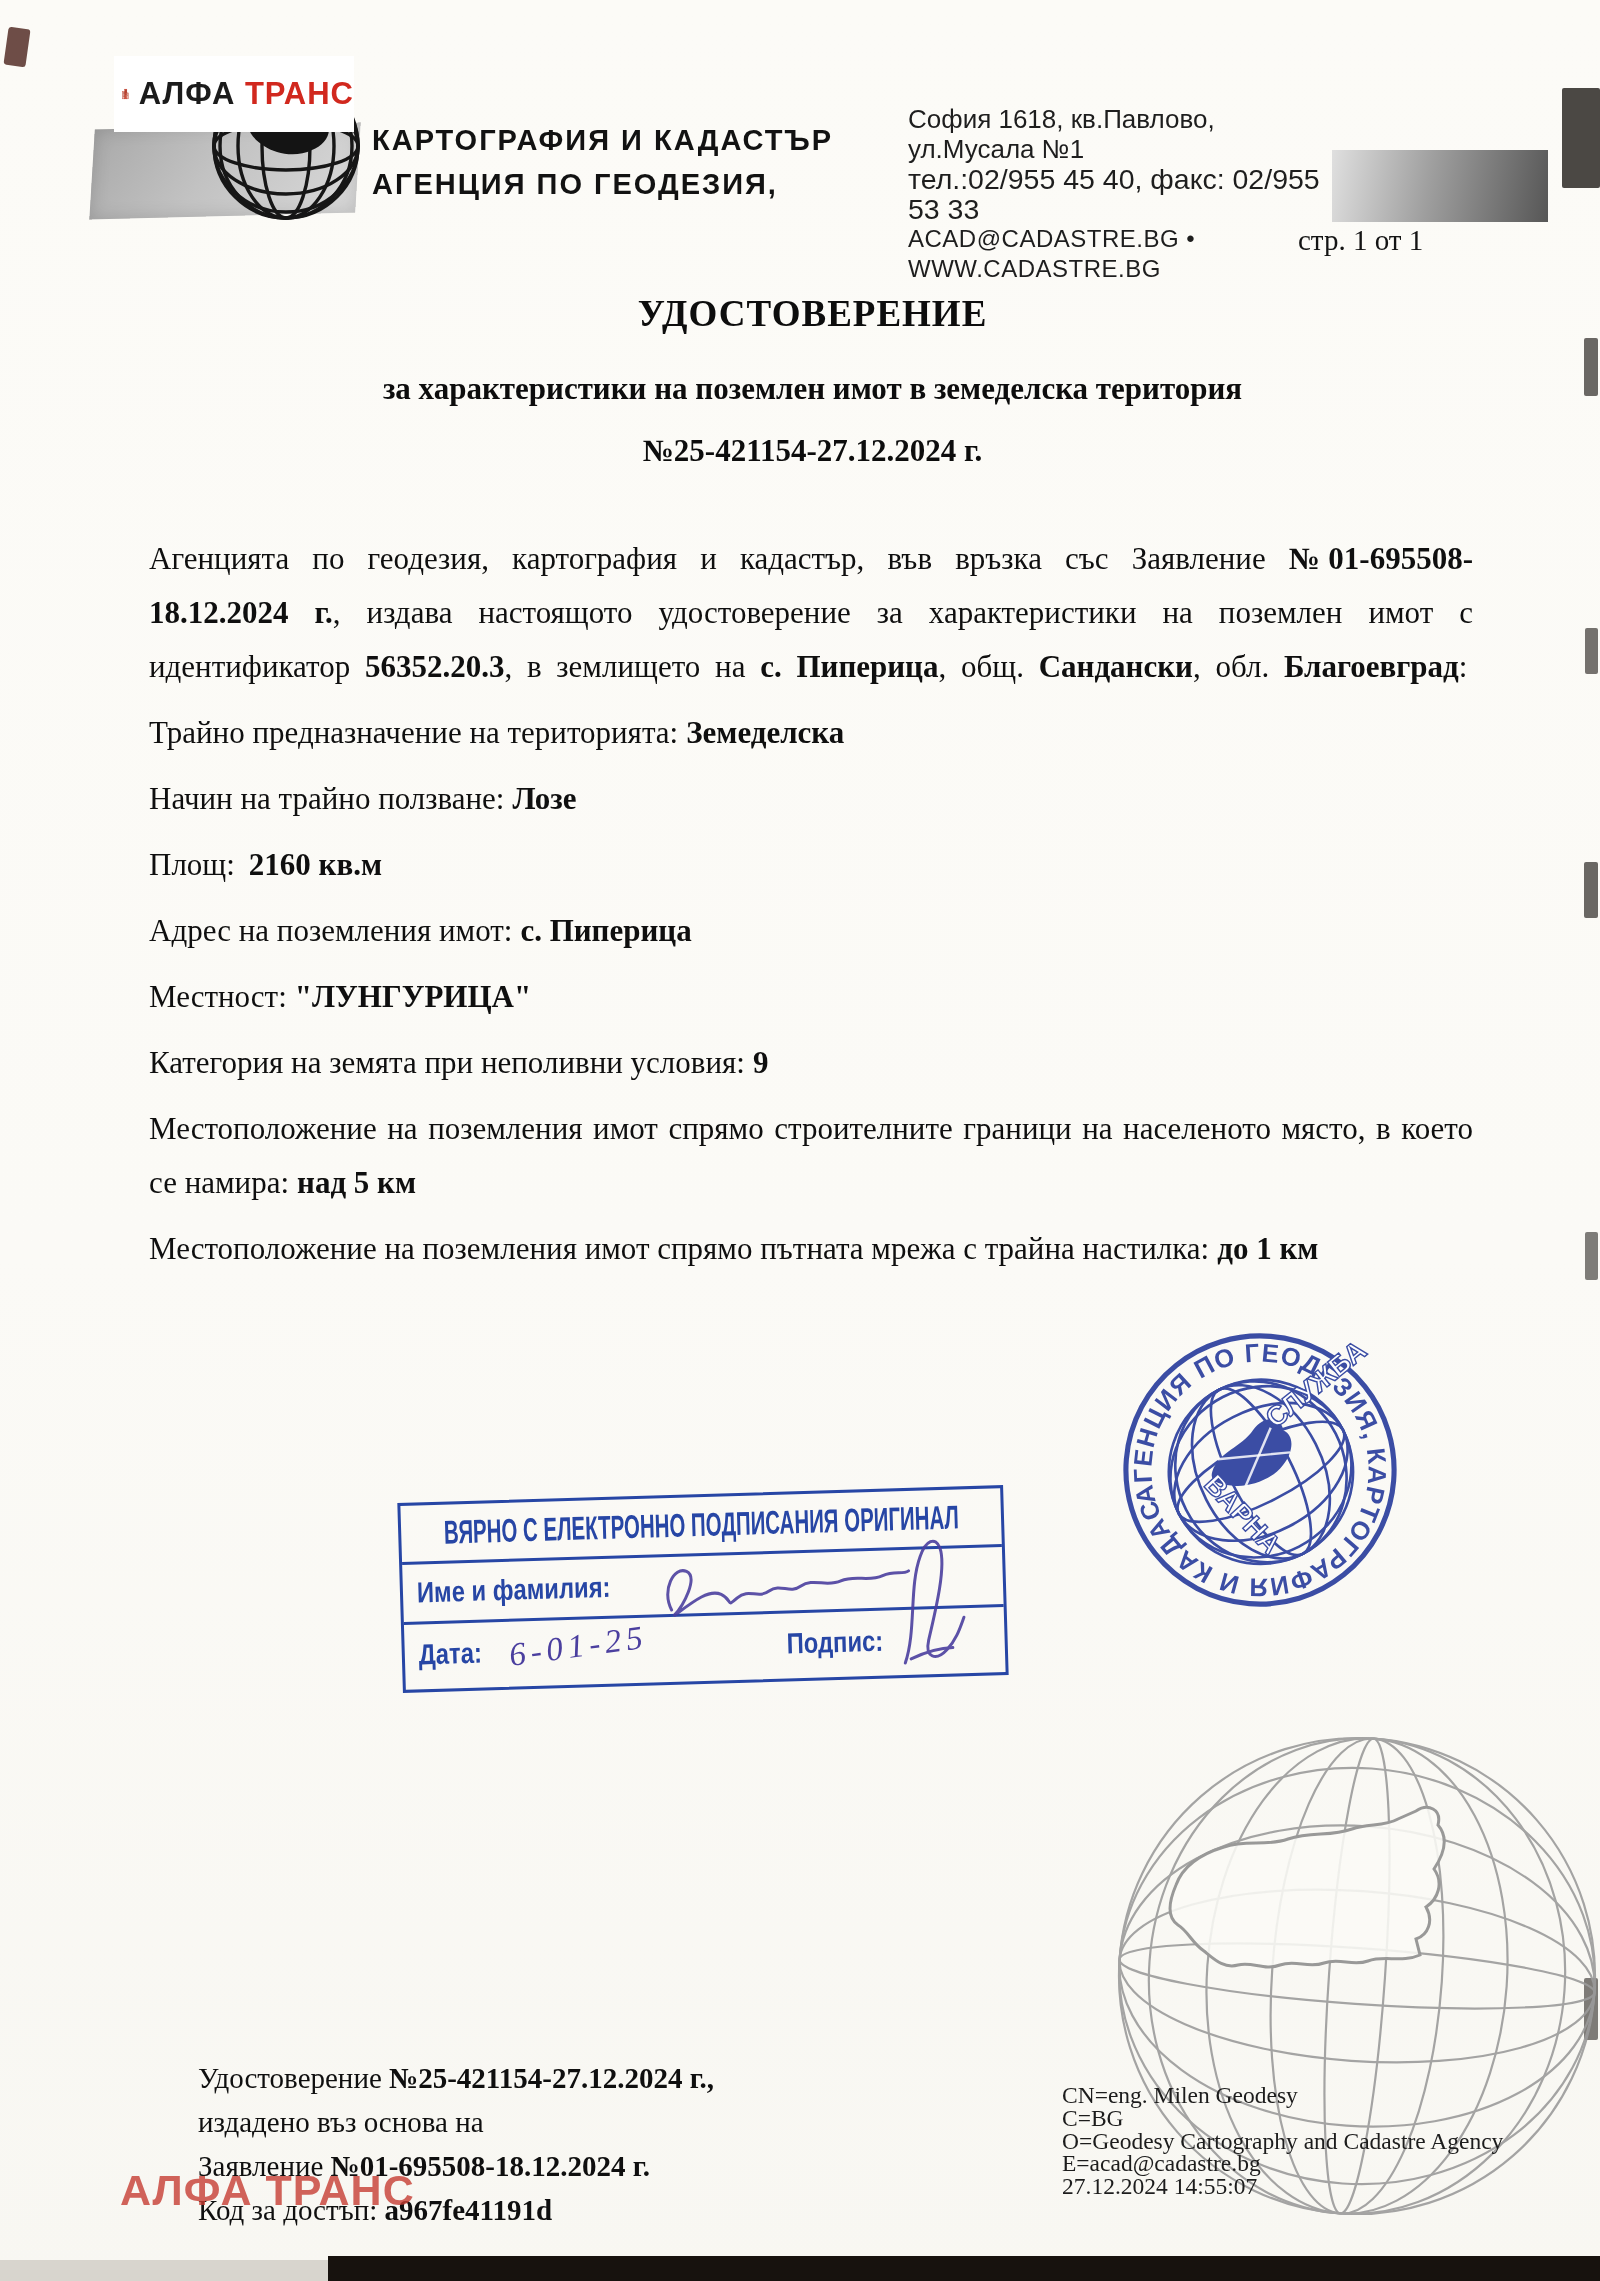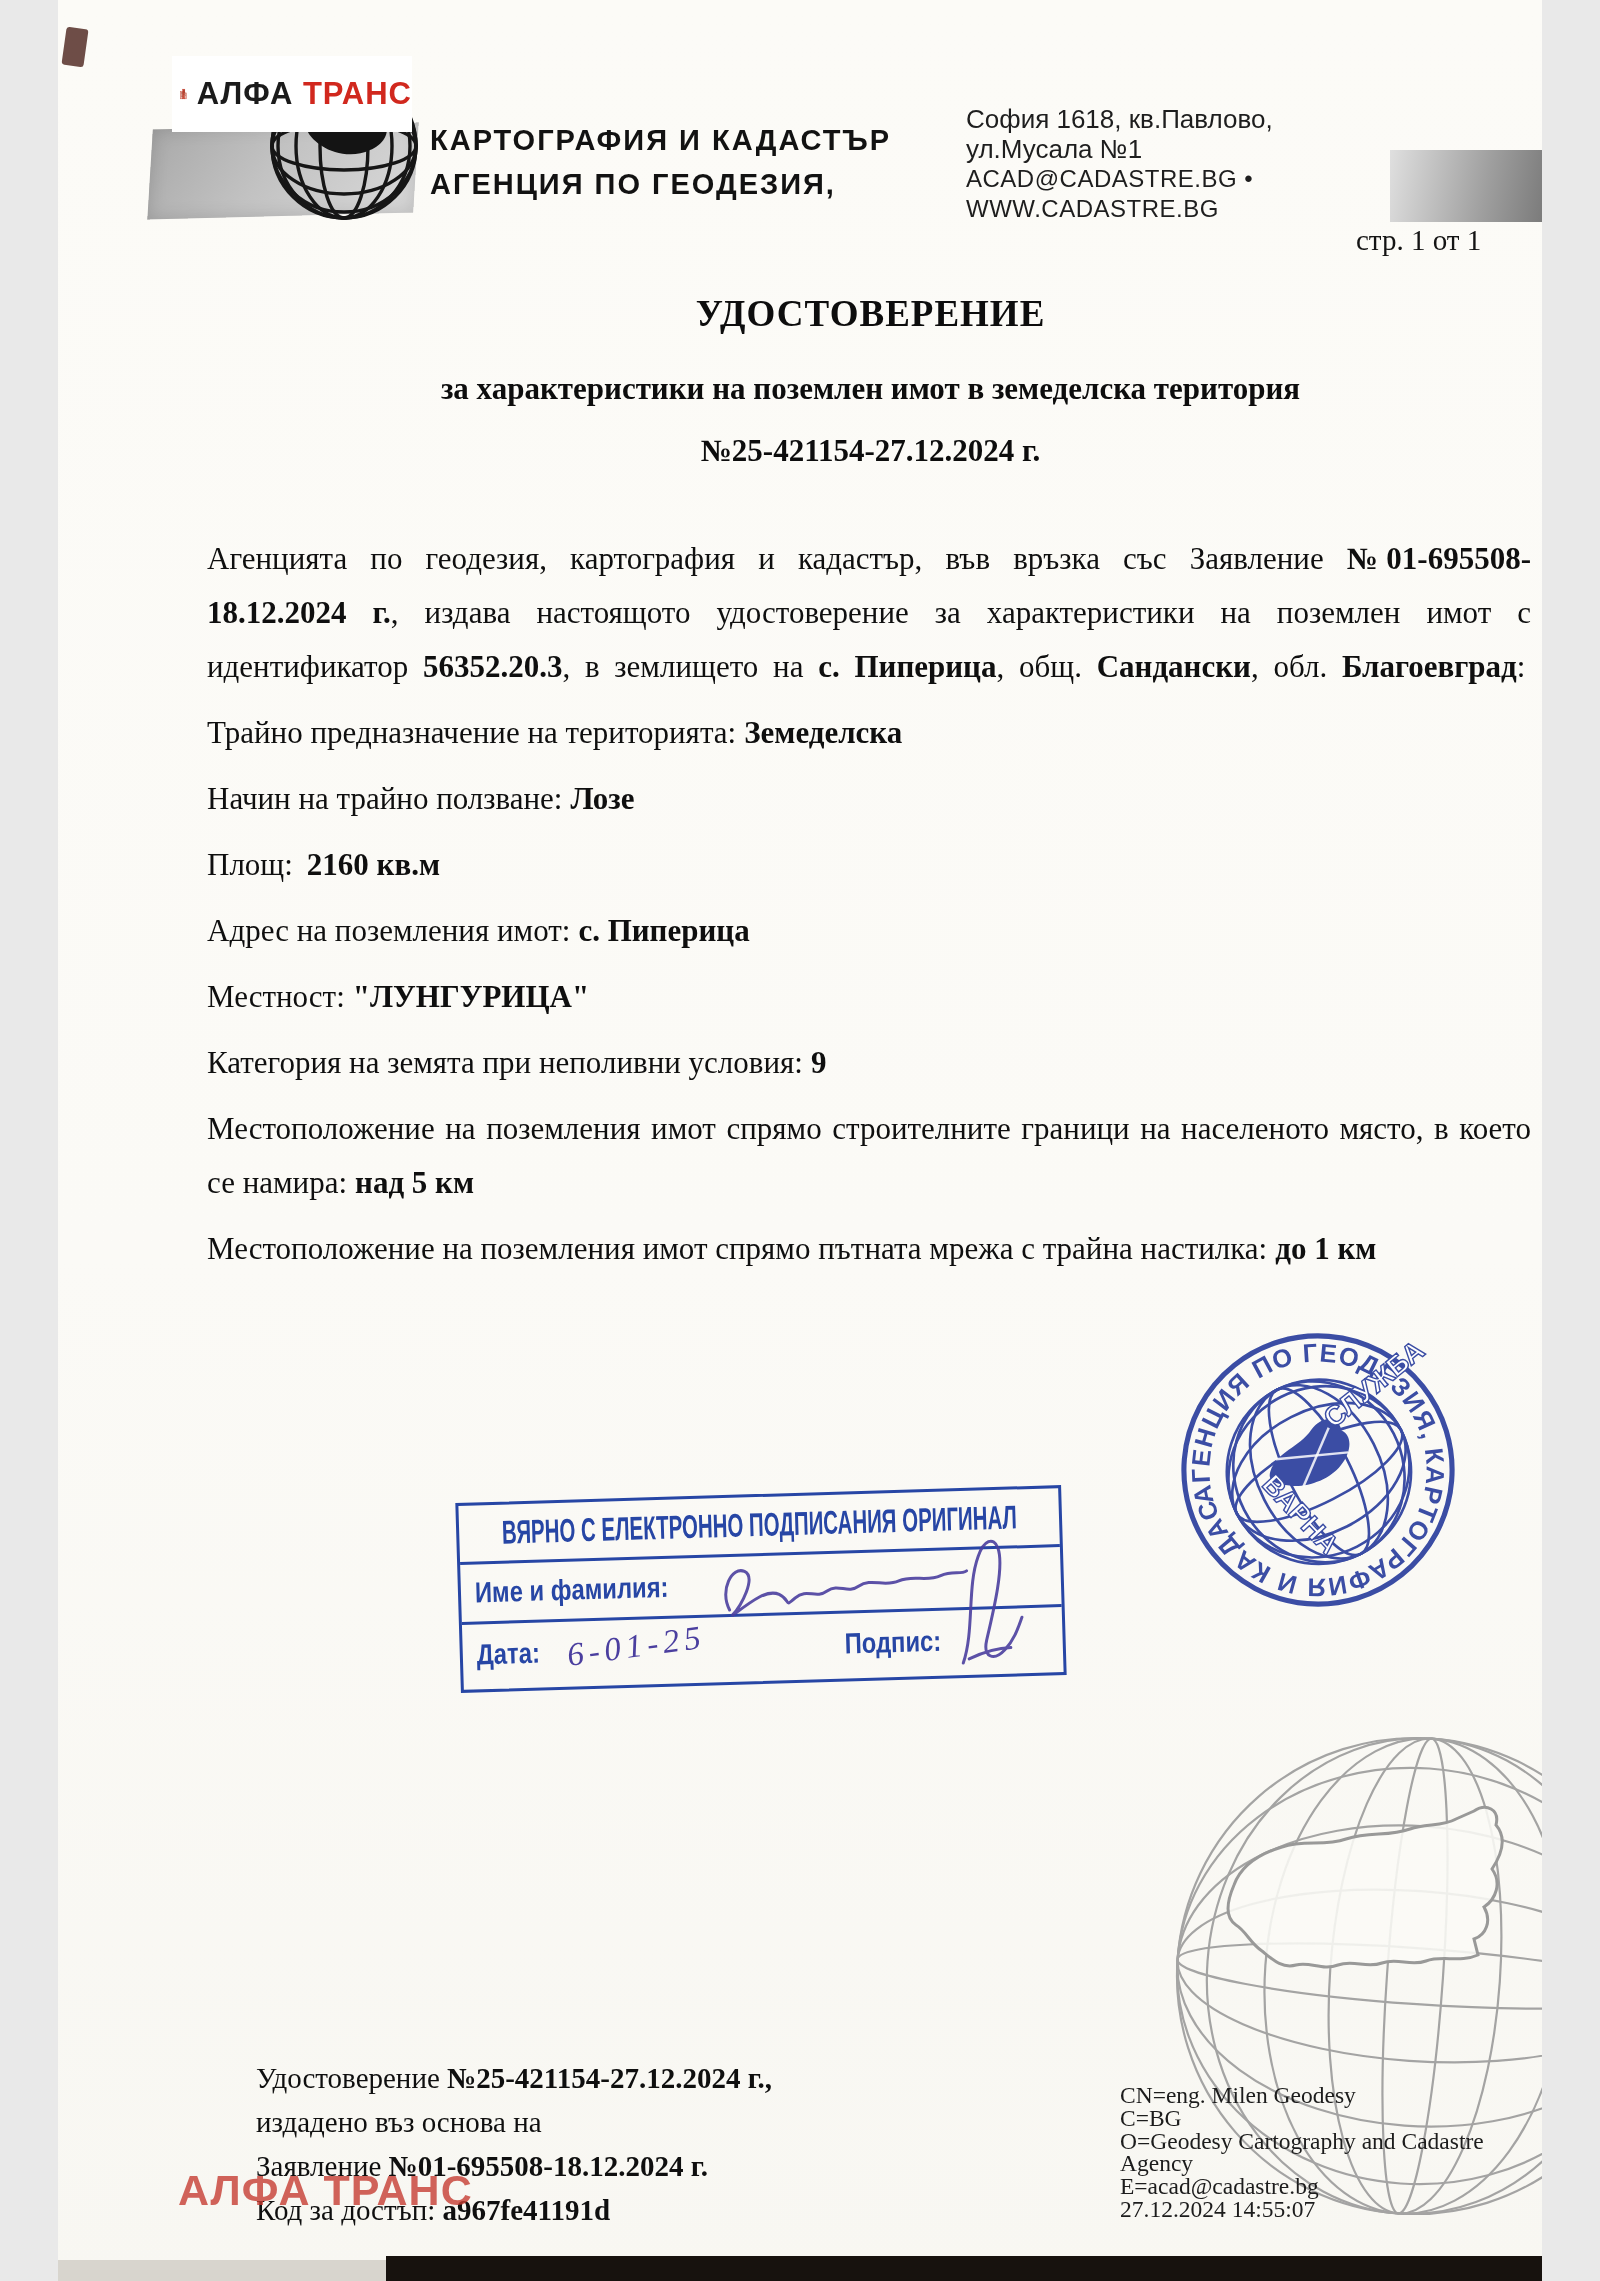--- a/index.html
+++ b/index.html
@@ -1,18 +1,18 @@
 <!DOCTYPE html>
 <html><head>
 <meta charset="utf-8">
 <style>
   html,body{margin:0;padding:0;background:#e9e9e9;}
   .serif{font-family:"Liberation Serif","DejaVu Serif",serif;}
   .sans{font-family:"Liberation Sans","DejaVu Sans",sans-serif;}
-  #page{position:relative;width:1484px;height:2281px;margin:0 auto;overflow:hidden;
+  #page{position:relative;width:1600px;height:2281px;margin:0 auto;overflow:hidden;
         background:linear-gradient(180deg,#fcfbf7 0%,#fbfaf6 55%,#f8f7f2 100%);color:#111;}
   .abs{position:absolute;}
 
   
   #corner-mark{left:6px;top:28px;width:22px;height:38px;background:#4a221a;opacity:.8;border-radius:3px;transform:rotate(8deg);}
   #gray-slab{left:92px;top:126px;width:266px;height:90px;
      background:linear-gradient(125deg,#a9a9a9 0%,#c2c2c2 45%,#d9d9d9 100%);
      transform:rotate(-1.5deg) skewX(-5deg);box-shadow:inset 0 0 18px rgba(0,0,0,.15);}
   #alfa-box{left:114px;top:56px;width:240px;height:76px;background:#fff;display:flex;align-items:center;gap:10px;padding-left:8px;box-sizing:border-box;z-index:4;}
   #alfa-text{font-size:31px;font-weight:700;letter-spacing:1px;white-space:nowrap;}
@@ -131,20 +131,21 @@
     </div>
   </div>
 
   <div class="abs sans" id="agency-name">
     <div>КАРТОГРАФИЯ И КАДАСТЪР</div>
     <div>АГЕНЦИЯ ПО ГЕОДЕЗИЯ,</div>
   </div>
 
   <div class="abs sans" id="addr">
     <div class="l1">София 1618, кв.Павлово, ул.Мусала №1</div>
+    <div class="l2">тел.:02/955 45 40, факс: 02/955 53 33</div>
     <div class="l3">ACAD@CADASTRE.BG • WWW.CADASTRE.BG</div>
   </div>
   <div class="abs" id="addr-gray"></div>
   <div class="abs serif" id="page-num">стр. 1 от 1</div>
 
   <div class="abs serif" id="title-wrap">
     <div id="title-main">УДОСТОВЕРЕНИЕ</div>
     <div id="title-sub">за характеристики на поземлен имот в земеделска територия</div>
     <div id="title-num">№25-421154-27.12.2024 г.</div>
   </div>

